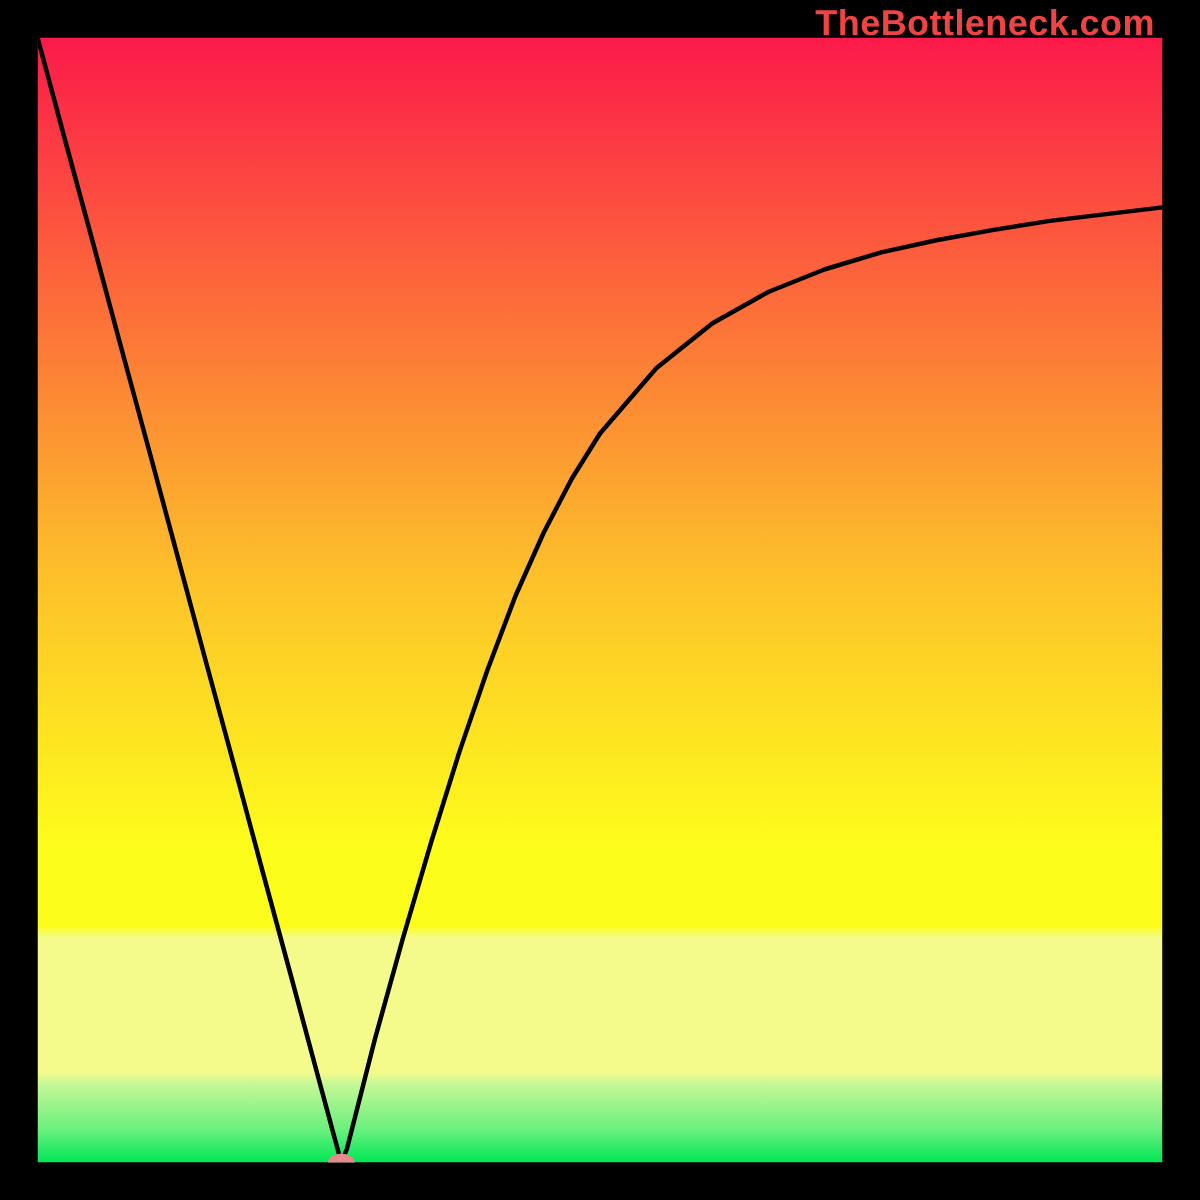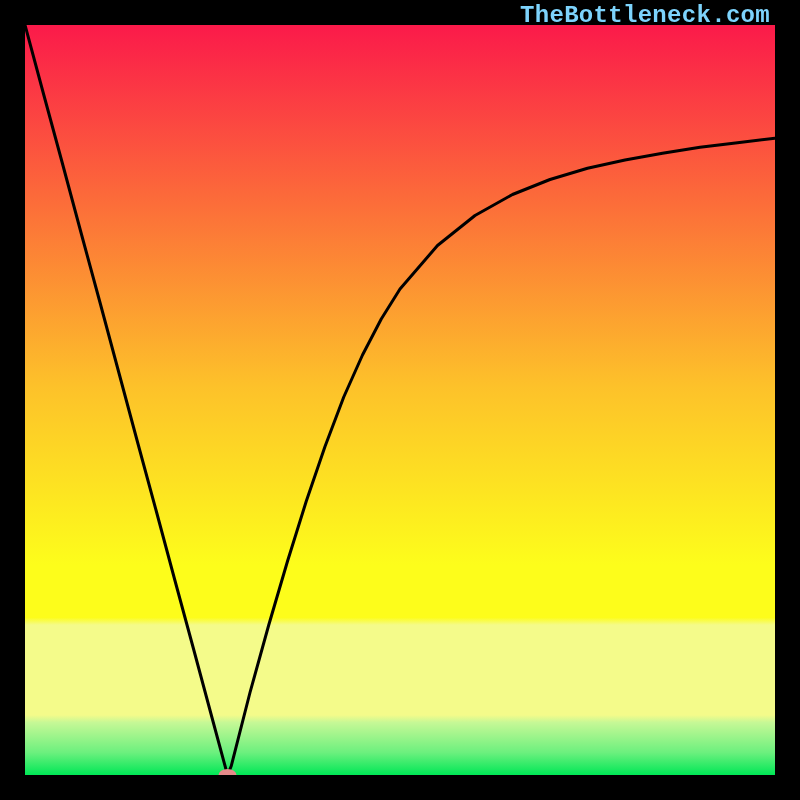--- a/index.html
+++ b/index.html
@@ -26,25 +26,25 @@
     width: 750px;
     height: 750px;
   }
   .plot-area svg {
     display: block;
   }
   .watermark {
     position: absolute;
     top: 2px;
     right: 30px;
-    color: #7dd3fc;
+    color: #ef4444;
     font-size: 24px;
     font-weight: 700;
     letter-spacing: 0.3px;
-    font-family: Liberation Mono, monospace;
+    font-family: Liberation Sans, sans-serif;
   }
 </style>
 </head>
 <body>
 
 <div class="frame">
   <div class="plot-area">
     <svg id="chart-svg" width="750" height="750" viewBox="0 0 750 750">
       <defs>
         <linearGradient id="bg-grad" x1="0" y1="0" x2="0" y2="1">

